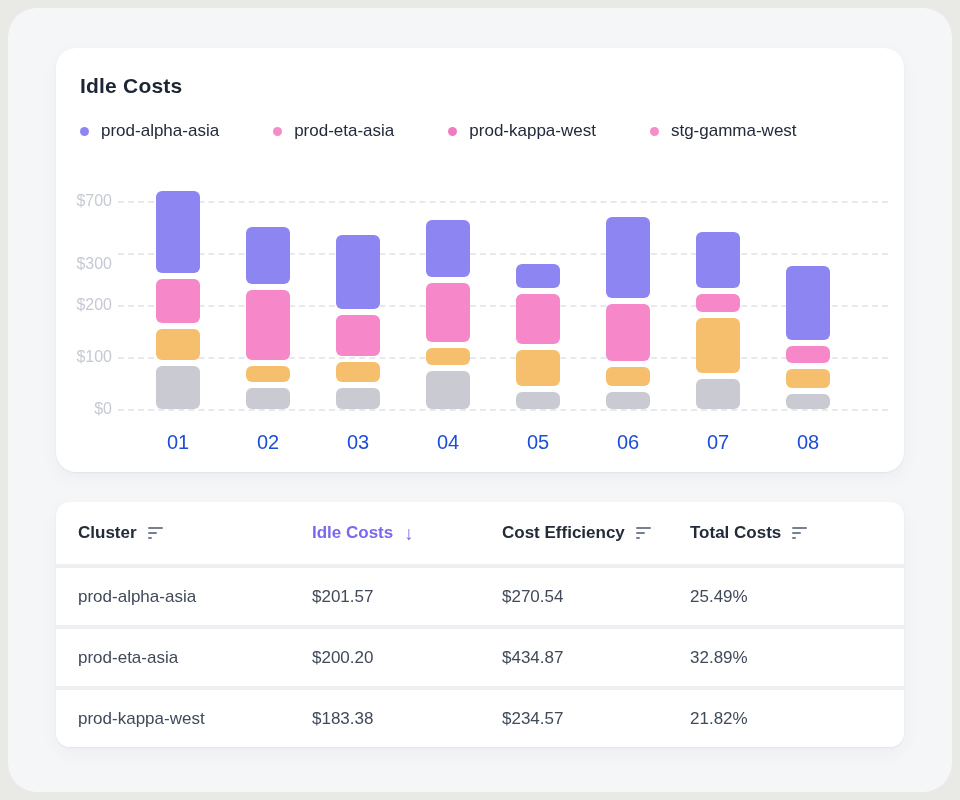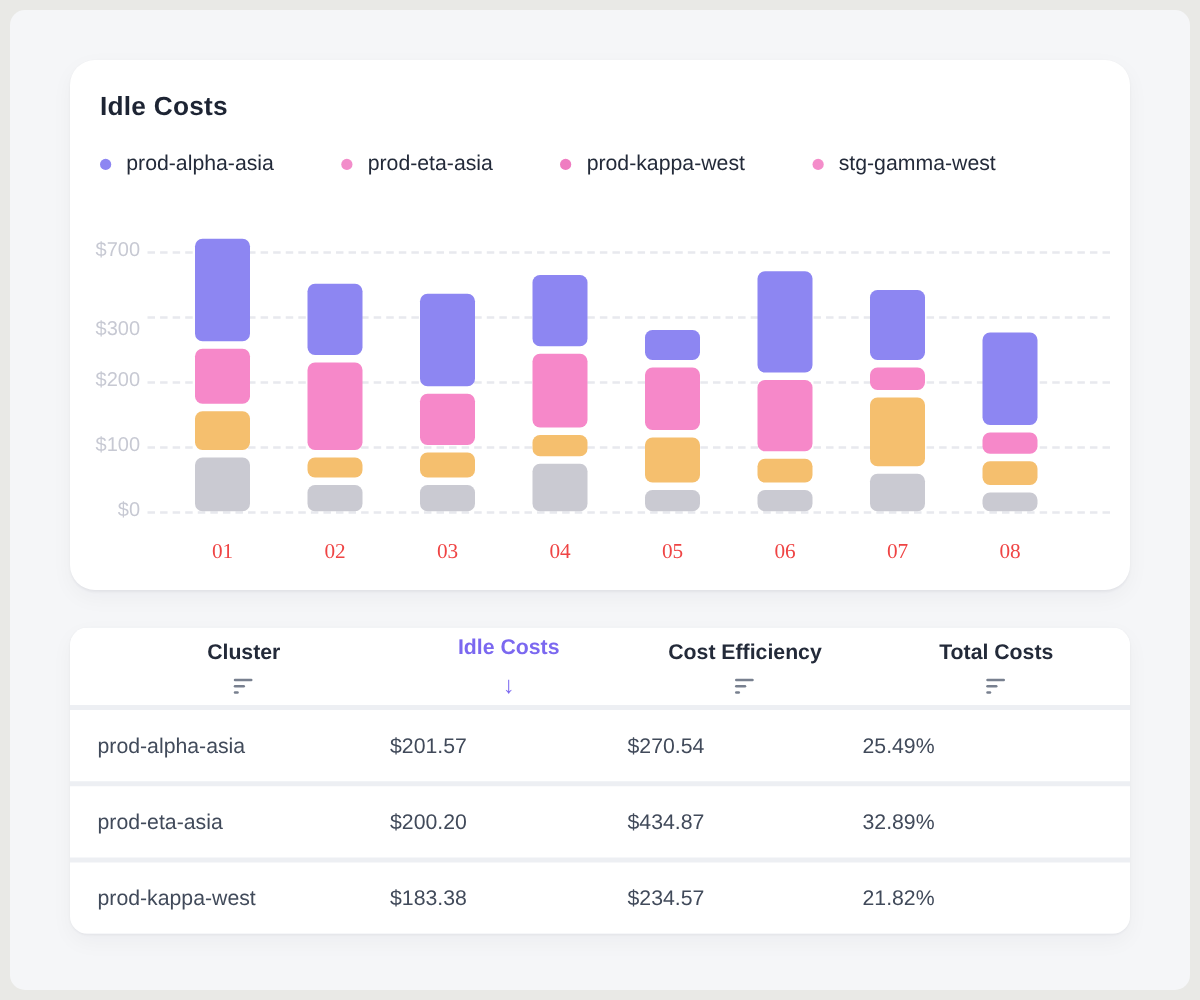--- a/index.html
+++ b/index.html
@@ -5,21 +5,21 @@
   html,body{margin:0;padding:0;}
   body{
     width:960px;height:800px;
     background:#e9e9e6;
     font-family:"Liberation Sans", sans-serif;
     position:relative;overflow:hidden;
     -webkit-font-smoothing:antialiased;
   }
   .panel{
     position:absolute;left:8px;top:8px;right:8px;bottom:8px;
-    background:#f5f6f8;border-radius:12px;
+    background:#f5f6f8;border-radius:29px;
   }
   .card{
     position:absolute;background:#ffffff;
     box-shadow:0 1px 2px rgba(16,24,40,.05), 0 6px 18px rgba(16,24,40,.04);
   }
   .chart-card{left:48px;top:40px;width:848px;height:424px;border-radius:20px;}
   .chart-title{
     position:absolute;left:24px;top:26px;
     font-size:21px;font-weight:700;color:#1d2433;letter-spacing:.2px;
   }
@@ -46,35 +46,35 @@
     display:flex;
   }
   .bar-slot{flex:1 1 0;position:relative;height:100%;}
   .bar-seg{
     position:absolute;left:50%;transform:translateX(-50%);
     width:44px;border-radius:6px;
   }
   .xticks{
     position:absolute;left:77px;top:383px;width:720px;display:flex;
   }
-  .xtick{flex:1 1 0;text-align:center;font-size:17px;color:#ef4444;font-family:Liberation Serif, serif;}
+  .xtick{flex:1 1 0;text-align:center;font-size:20px;color:#1d4ed8;}
   .table-card{
     left:48px;top:494px;width:848px;height:245px;border-radius:14px;
     background:#edeff3;overflow:hidden;
     display:flex;flex-direction:column;gap:4px;
   }
   .t-row{
     display:grid;grid-template-columns:234px 190px 188px 1fr;
     align-items:center;background:#ffffff;padding-left:22px;
   }
   .t-head{height:62px;flex:0 0 62px;}
   .t-body-row{flex:1 1 0;}
   .th-cell{
     display:flex;align-items:center;gap:11px;cursor:pointer;
-    font-size:17px;font-weight:600;color:#232a39;flex-direction:column;
+    font-size:17px;font-weight:600;color:#232a39;
   }
   .th-cell.active{color:#7b68f0;}
   .sort-lines{display:flex;flex-direction:column;gap:3px;width:16px;}
   .sort-lines span{height:2px;border-radius:1px;background:#78808f;display:block;}
   .sort-lines .l1{width:15px;}
   .sort-lines .l2{width:9px;}
   .sort-lines .l3{width:4px;}
   .arrow-down{font-size:19px;color:#7b68f0;line-height:1;font-weight:500;}
   .td-cell{font-size:17px;color:#414a5a;}
 </style>

